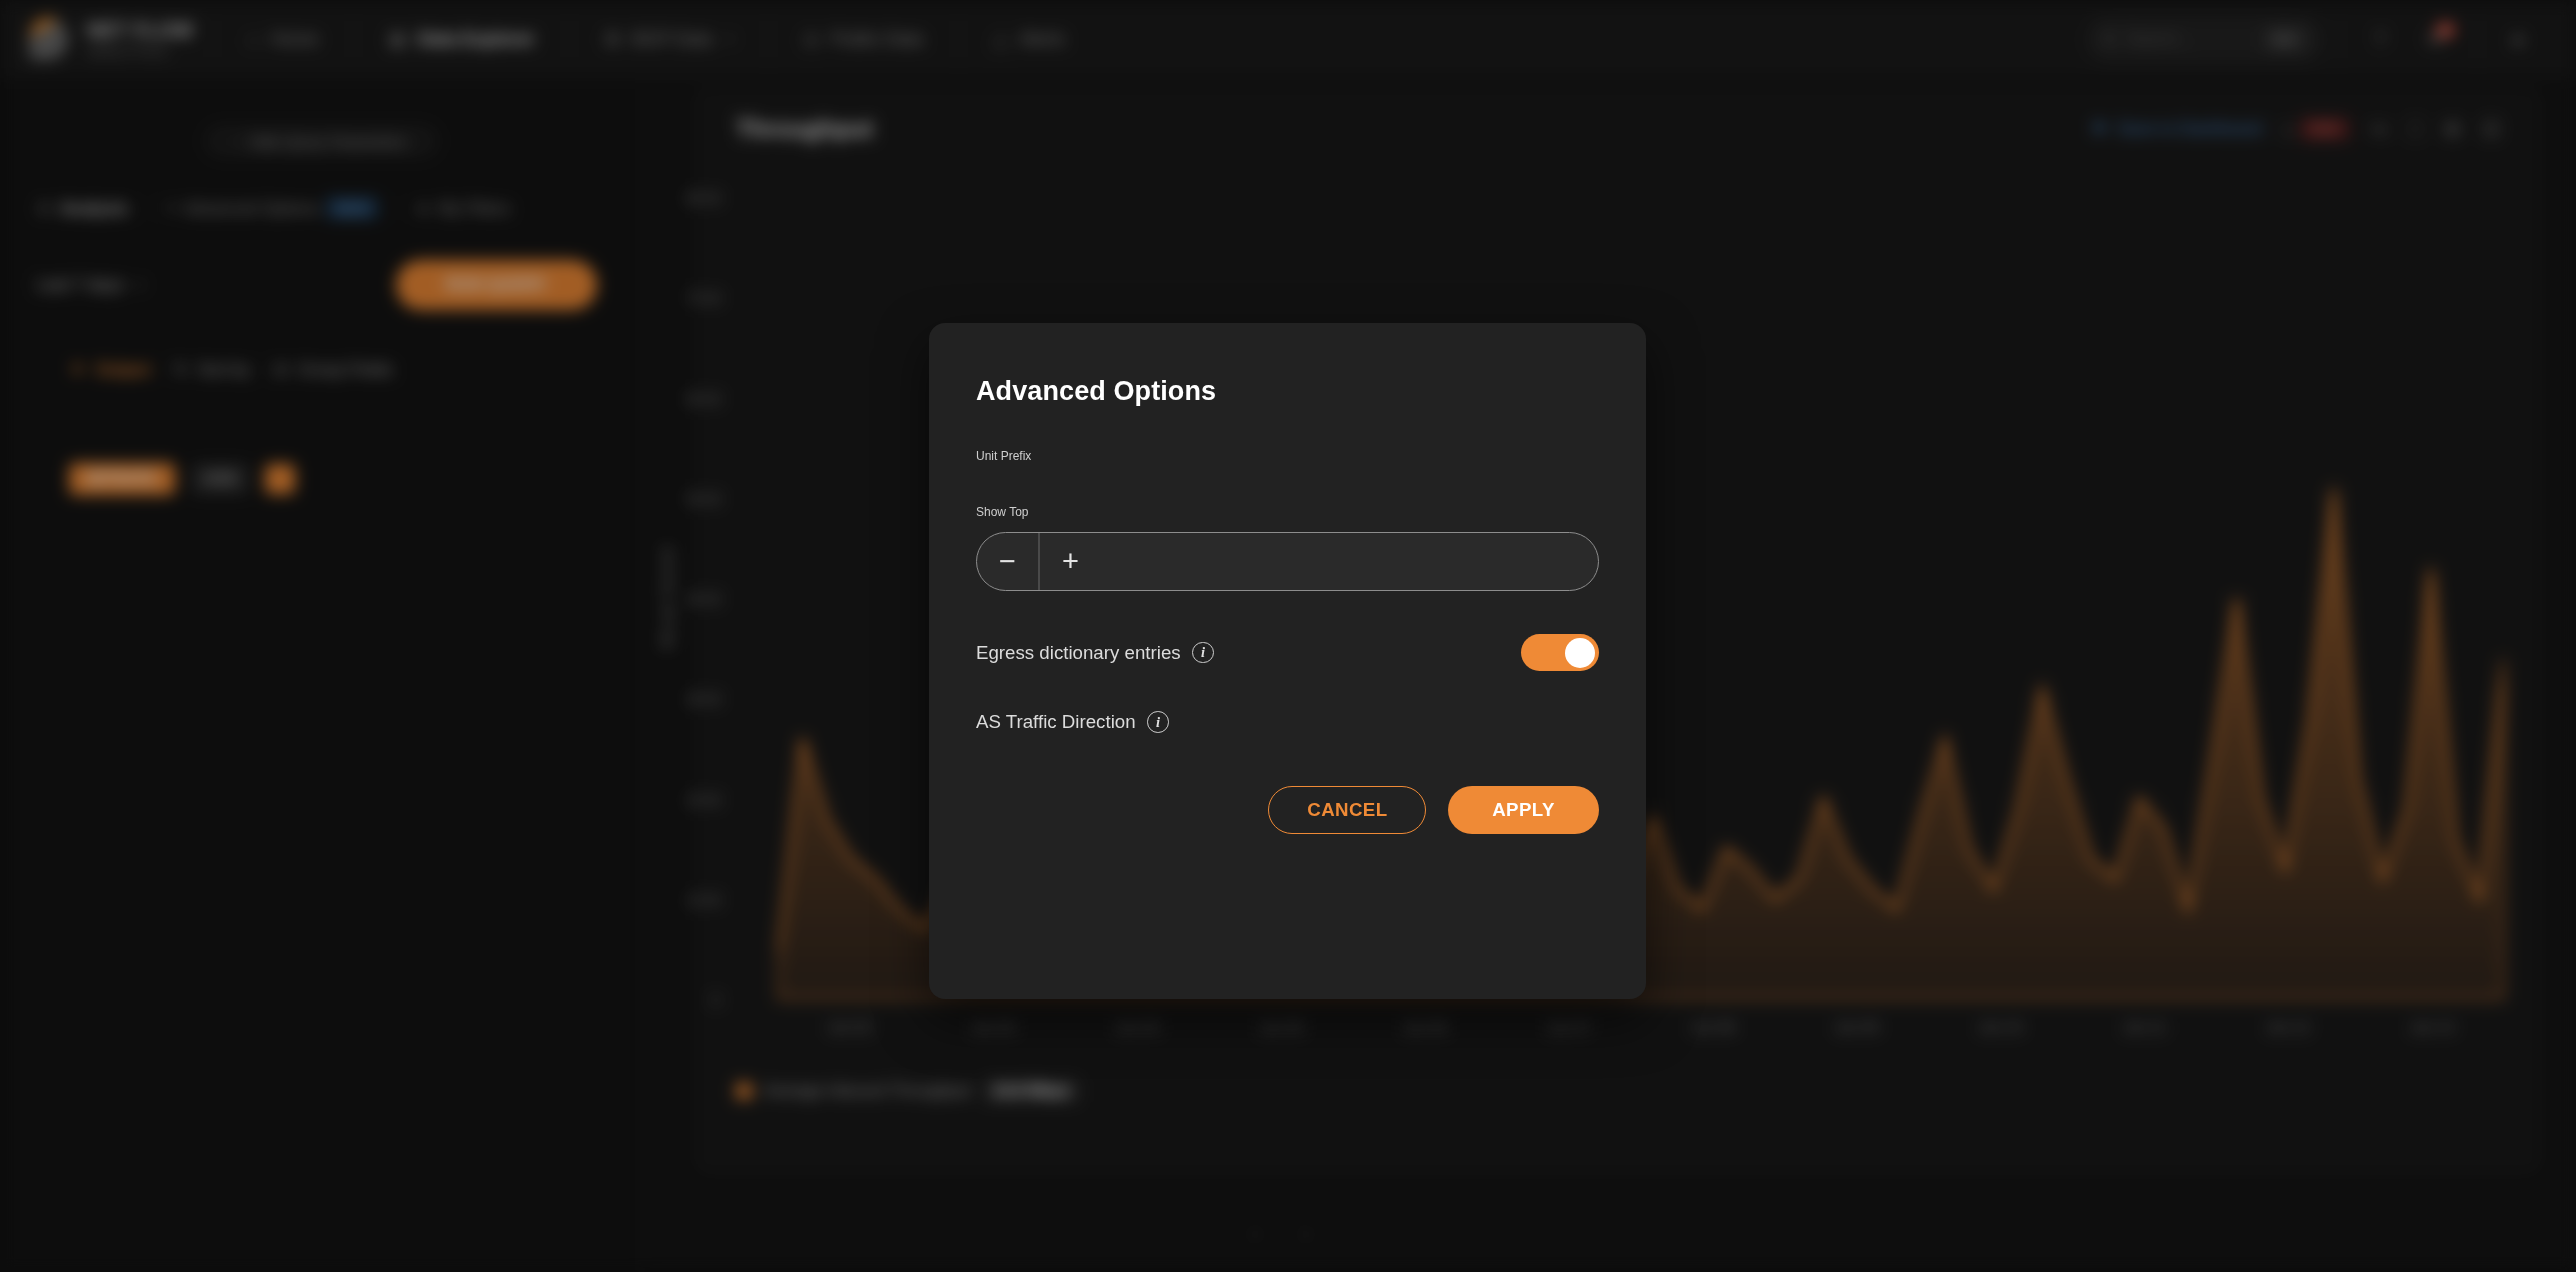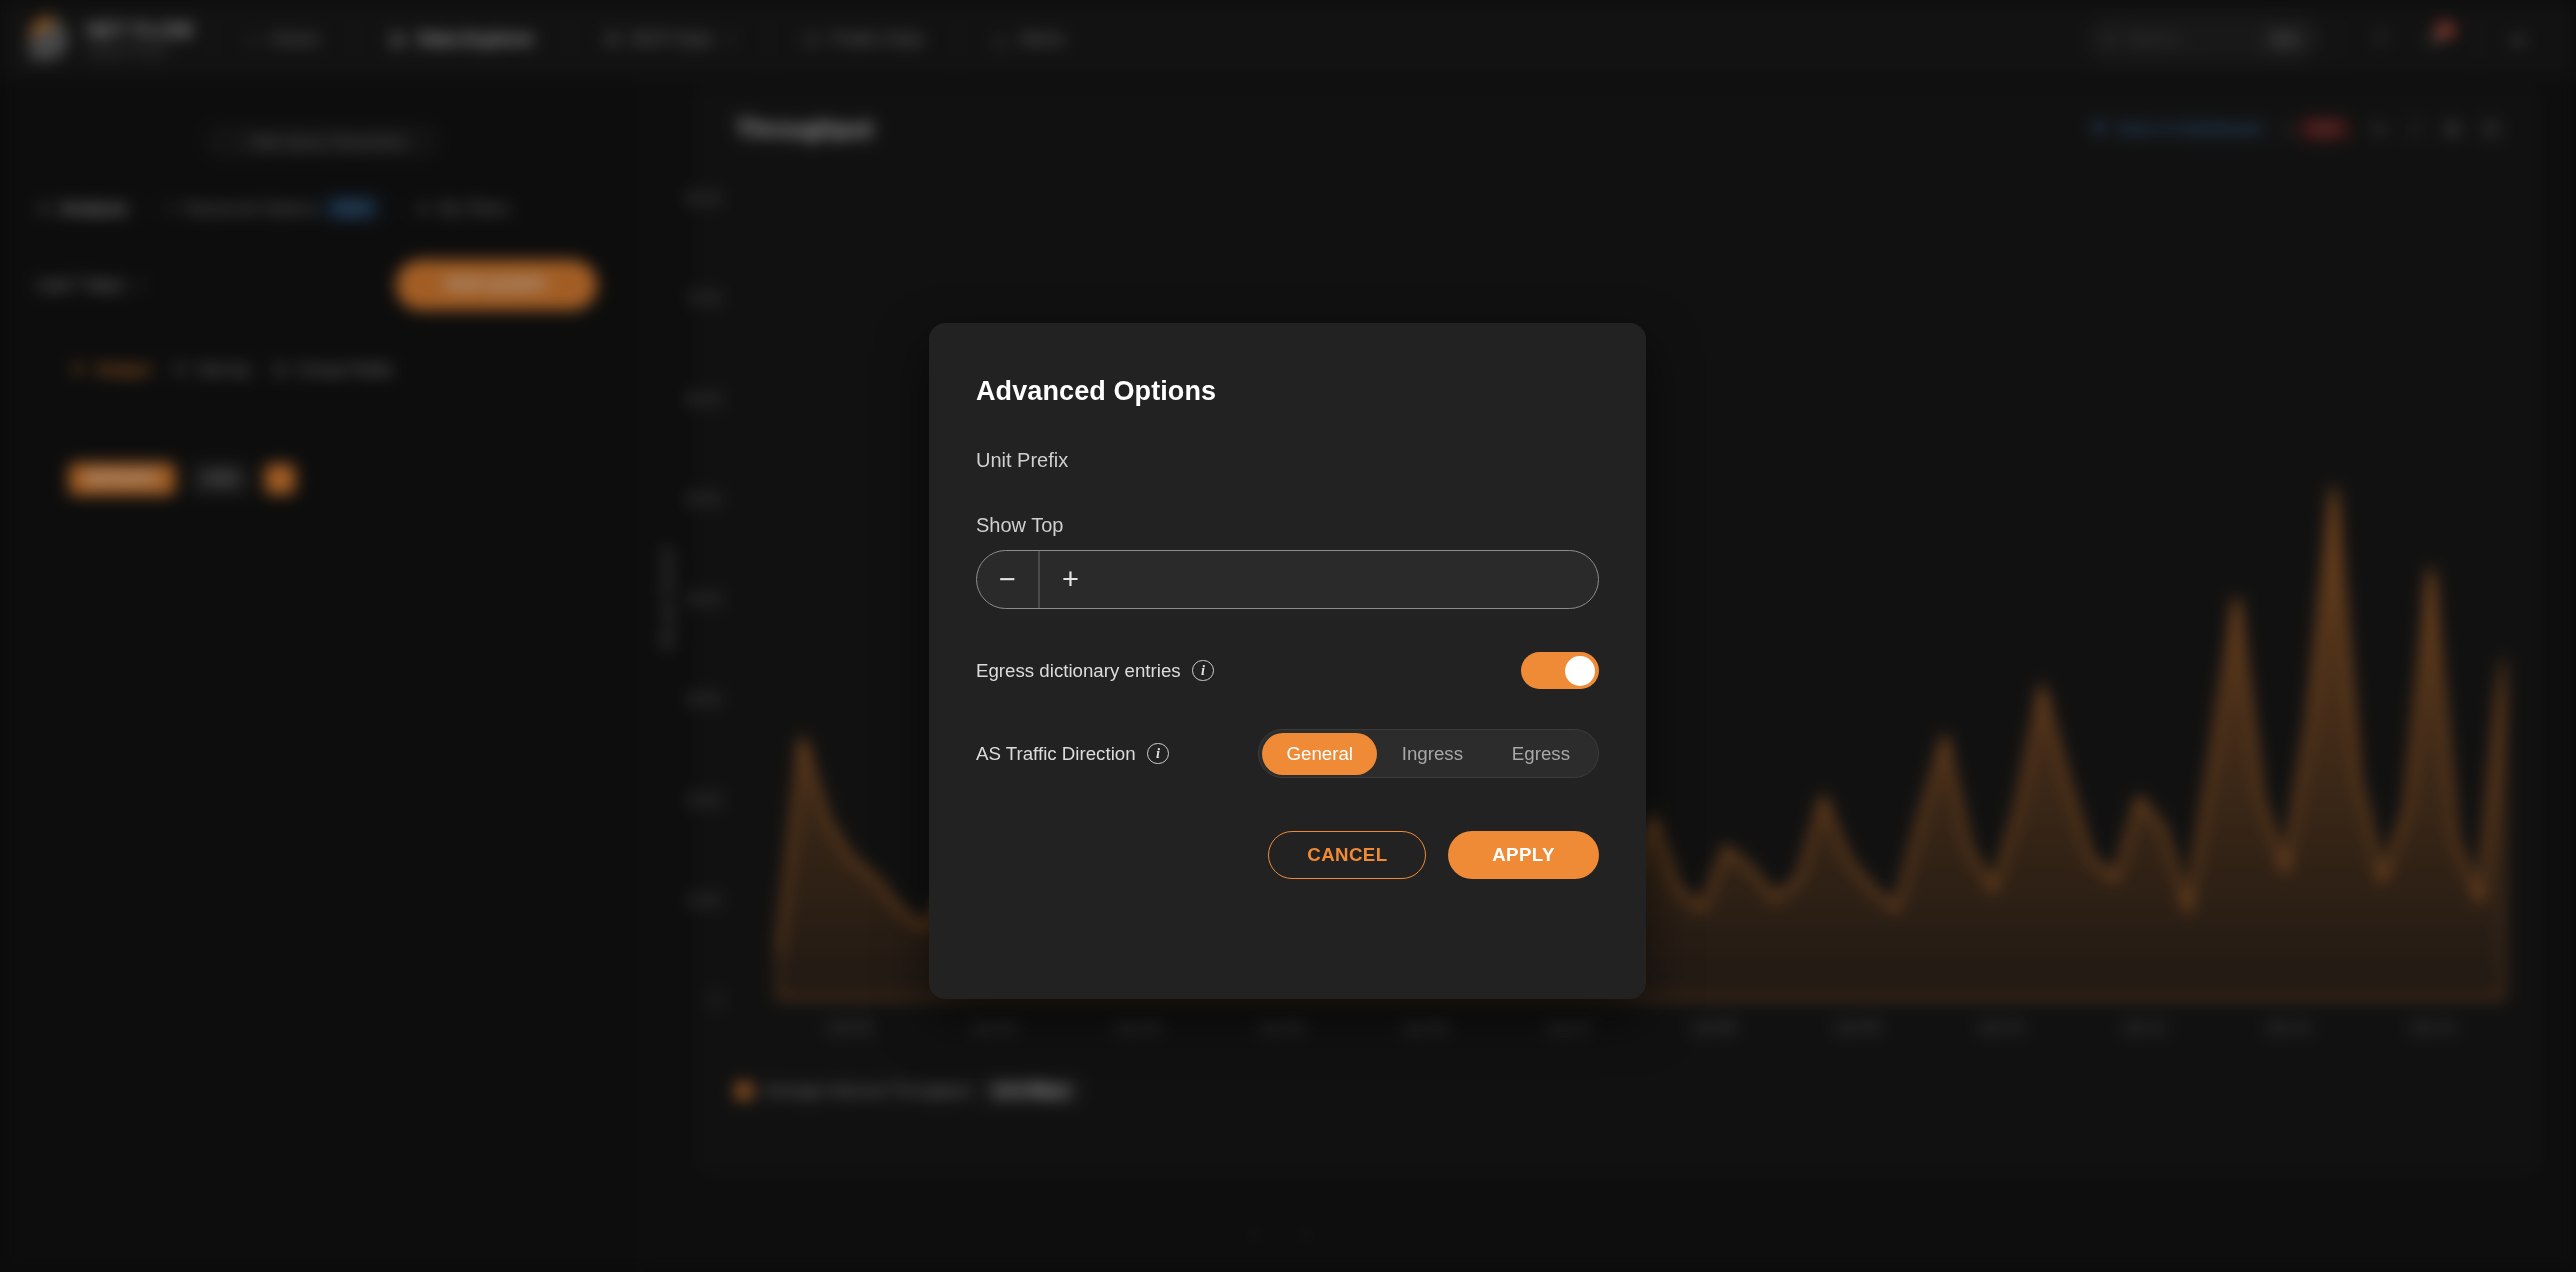--- a/index.html
+++ b/index.html
@@ -141,21 +141,21 @@
 
   #modal {
     position: absolute; left: 929px; top: 323px; width: 717px; height: 676px;
     background: #222222; border-radius: 16px;
     box-shadow: 0 20px 50px rgba(0,0,0,0.55);
     padding: 0 47px;
   }
   .modal-title { font-size: 27px; font-weight: 700; color: #ffffff; padding-top: 53px; letter-spacing: 0.1px; }
 
   .field { margin-top: 42px; }
-  .field-label { font-size: 20px; color: #cfcfcf; margin-bottom: 13px; }
+  .field-label { font-size: 12px; color: #cfcfcf; margin-bottom: 13px; }
 
   .select {
     height: 59px; border: 0.7px solid #8d8d8d; border-radius: 29.5px; background: #2a2a2a;
     display: flex; align-items: center; padding: 0 24.4px; position: relative;
   }
   .select-value { font-size: 20px; color: #ededed; }
   .select-caret { margin-left: auto; font-size: 18.7px; color: #d5d5d5; }
 
   .stepper {
     height: 59px; border: 0.7px solid #8d8d8d; border-radius: 29.5px; background: #2a2a2a;
@@ -413,25 +413,20 @@
     <span class="row-label">Egress dictionary entries</span>
     <span class="info-dot">i</span>
     <span class="toggle">
       <span class="toggle-knob"></span>
     </span>
   </div>
 
   <div class="row-seg">
     <span class="row-label">AS Traffic Direction</span>
     <span class="info-dot">i</span>
-    <span class="segcontrol">
-      <span class="seg active">General</span>
-      <span class="seg">Ingress</span>
-      <span class="seg">Egress</span>
-    </span>
   </div>
 
   <div class="actions">
     <div class="btn btn-cancel">CANCEL</div>
     <div class="btn btn-apply">APPLY</div>
   </div>
 
 </div>
 
 

